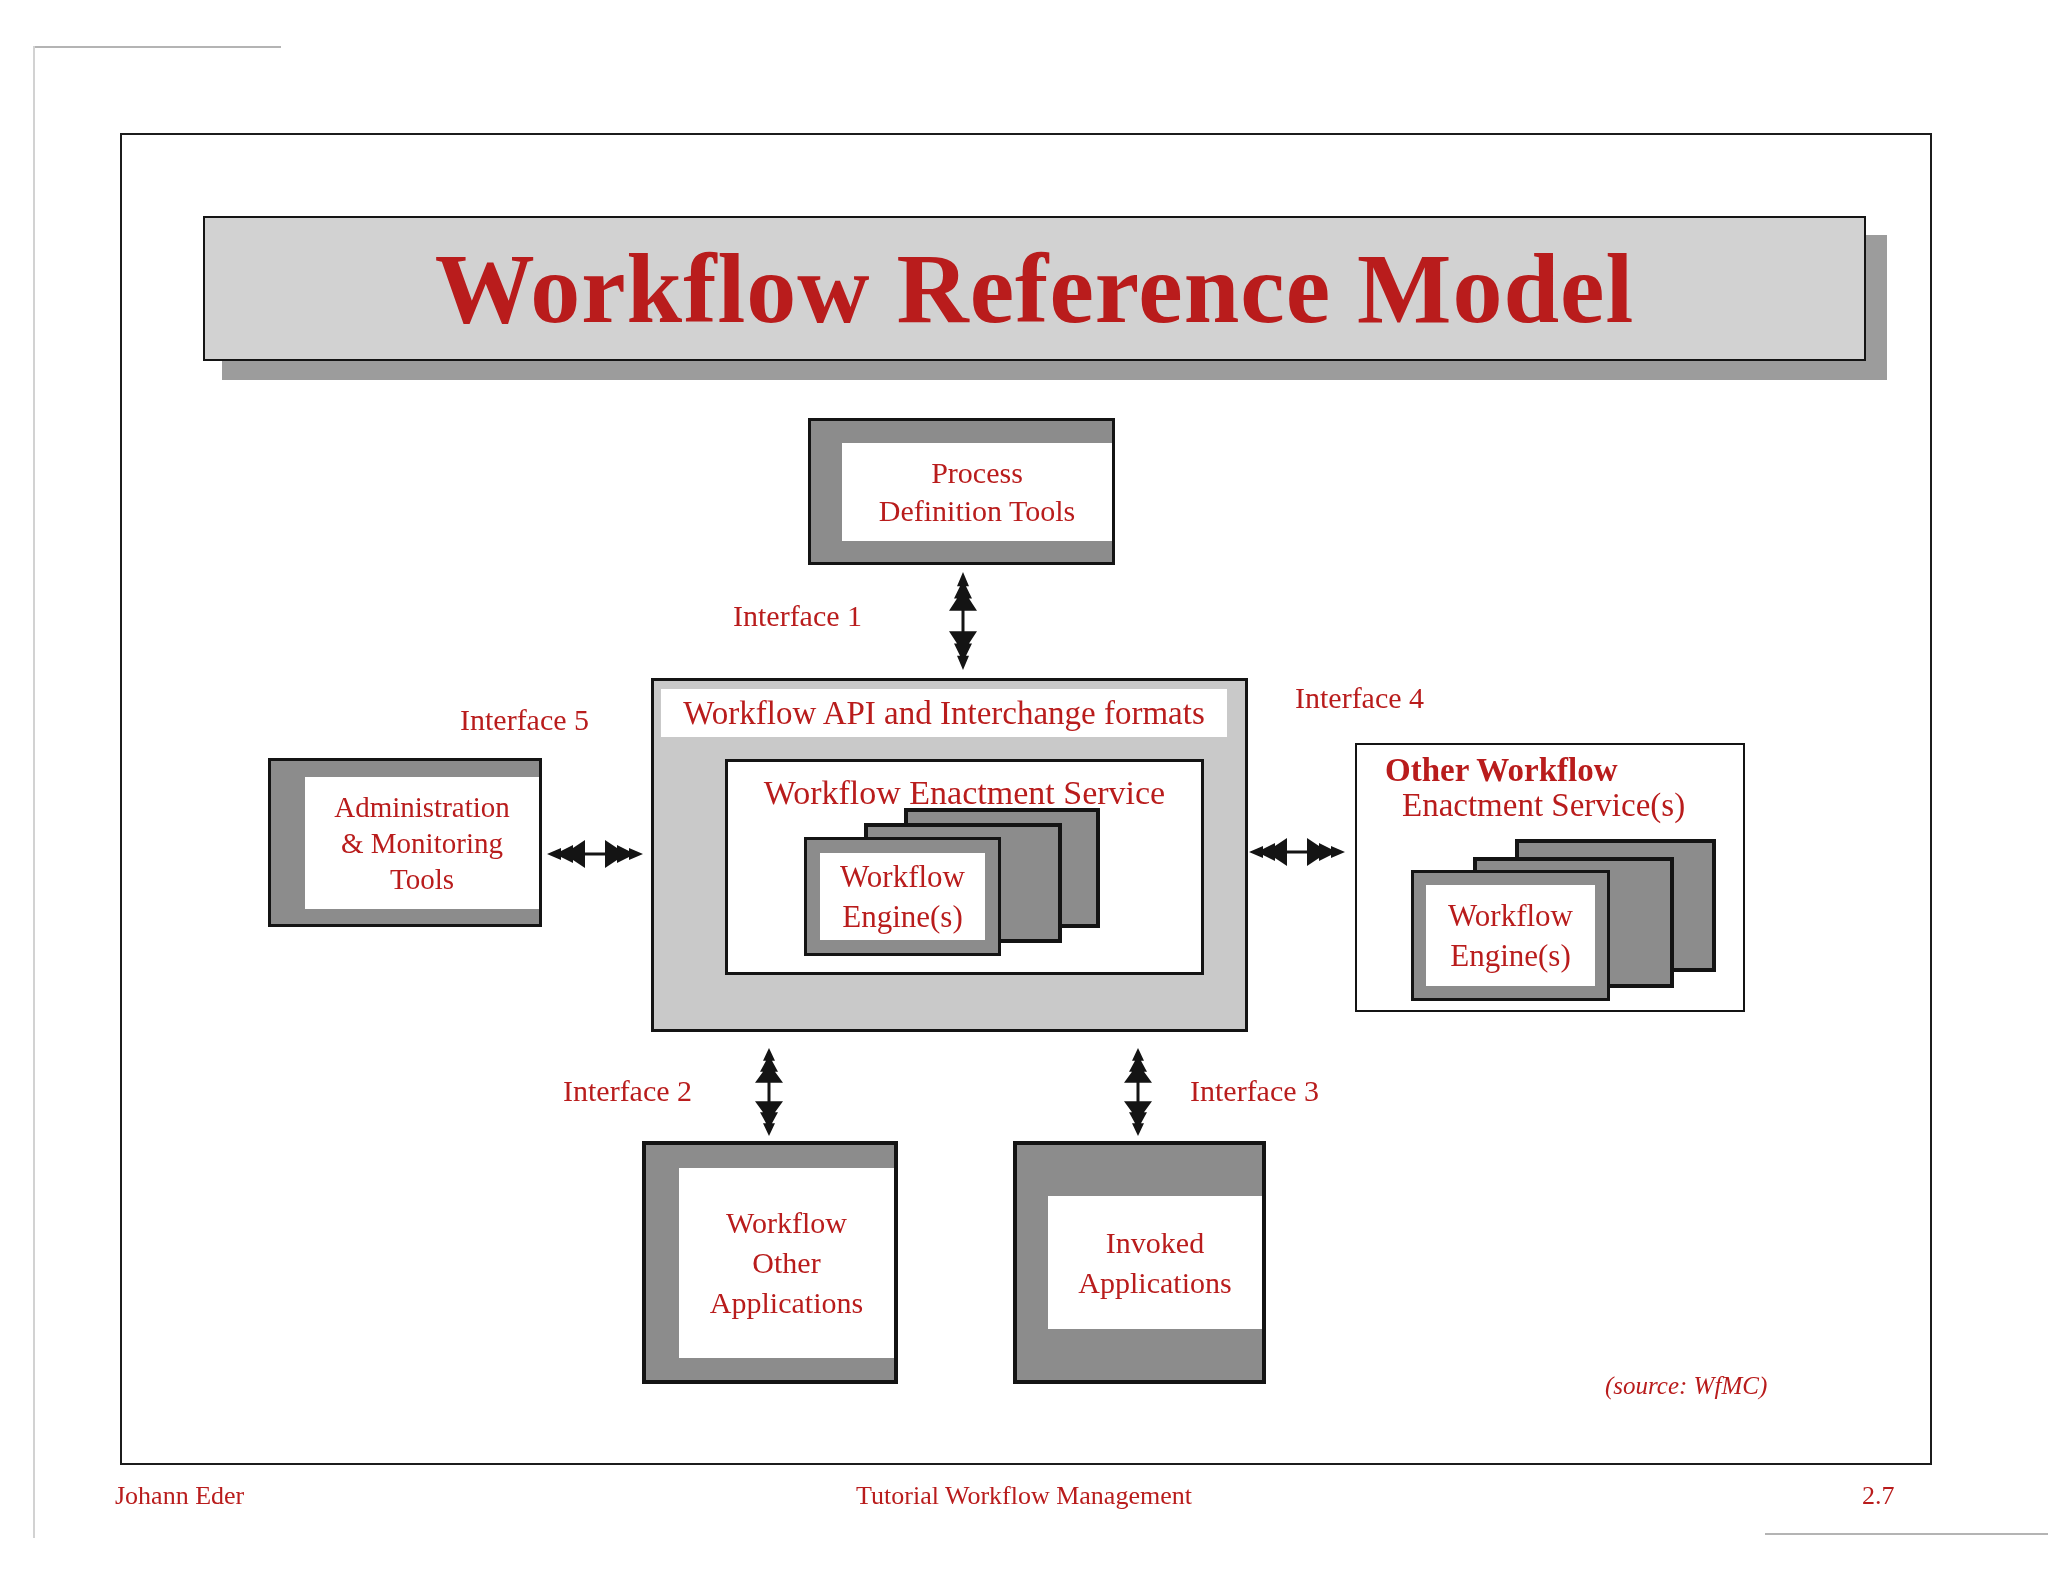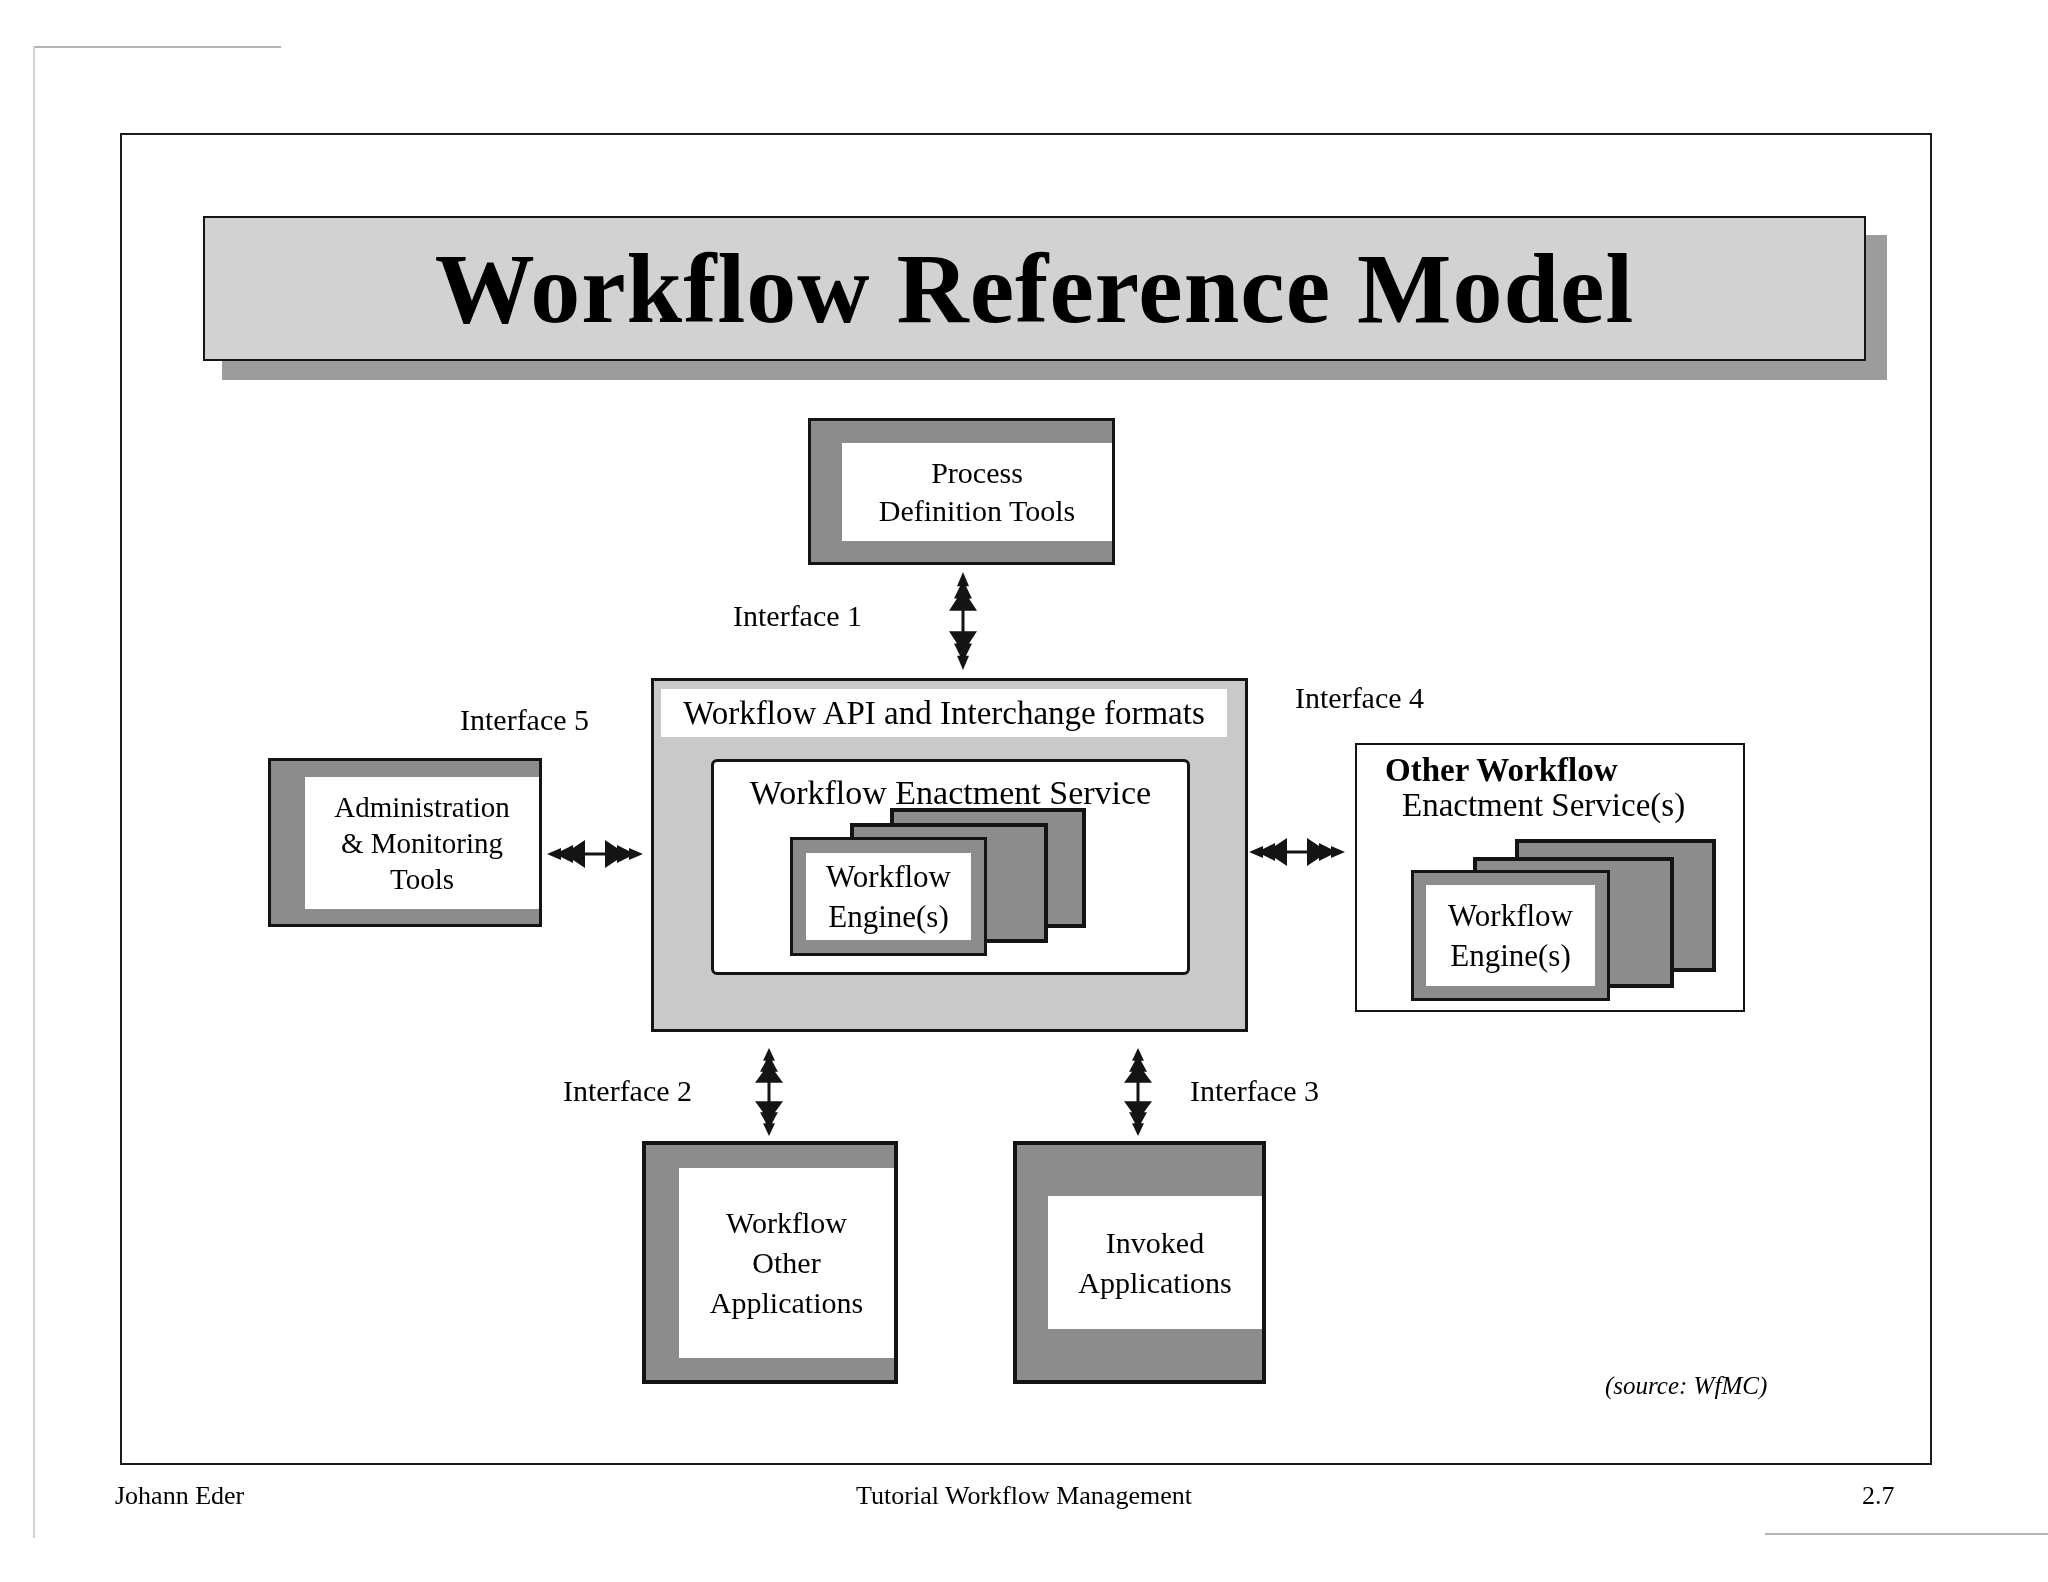--- a/index.html
+++ b/index.html
@@ -1,18 +1,18 @@
 <!DOCTYPE html>
 <html><head>
 <meta charset="utf-8">
 <style>
   html,body { margin:0; padding:0; background:#ffffff; }
   .page {
     position:relative; width:2048px; height:1538px; background:#ffffff;
-    font-family:"Liberation Serif", serif; color:#000000; overflow:hidden;
+    font-family:"Liberation Serif", serif; color:#b91c1c; overflow:hidden;
   }
   .abs { position:absolute; box-sizing:border-box; }
 
   
   .art { background:#b4b4b4; }
 
   .slide-border { border:2px solid #1c1c1c; background:#ffffff; }
 
   .titlebar-shadow { background:#9c9c9c; }
   .titlebar {
@@ -94,21 +94,21 @@
   <svg class="abs arrow" style="left:946px; top:572px;" width="34" height="98" viewBox="0 0 34 96" preserveAspectRatio="none">
     <rect x="15.5" y="34" width="3" height="28" fill="#141414"></rect>
     <polygon fill="#141414" points="17,0 23,14 20,14 26,26 23,26 31,38 3,38 11,26 8,26 14,14 11,14"></polygon>
     <polygon fill="#141414" points="17,96 23,82 20,82 26,70 23,70 31,58 3,58 11,70 8,70 14,82 11,82"></polygon>
   </svg>
 
   <div class="abs central" style="left:651px; top:678px; width:597px; height:354px;">
     <div class="abs api-strip" style="left:7px; top:8px; width:566px; height:48px;">
       <span>Workflow API and Interchange formats</span>
     </div>
-    <div class="abs enactment" style="left:57px; top:78px; width:479px; height:216px;border-radius:6px;">
+    <div class="abs enactment" style="left:71px; top:78px; width:479px; height:216px;">
       <div class="enact-title">Workflow Enactment Service</div>
       <div class="abs stackbox" style="left:176px; top:46px; width:196px; height:120px; z-index:1;"></div>
       <div class="abs stackbox" style="left:136px; top:61px; width:198px; height:120px; z-index:2;"></div>
       <div class="abs engine-front" style="left:76px; top:75px; width:197px; height:119px; z-index:3;">
         <div class="inner" style="width:165px; height:87px;">
           <div class="engine-text">Workflow</div>
           <div class="engine-text">Engine(s)</div>
         </div>
       </div>
     </div>

